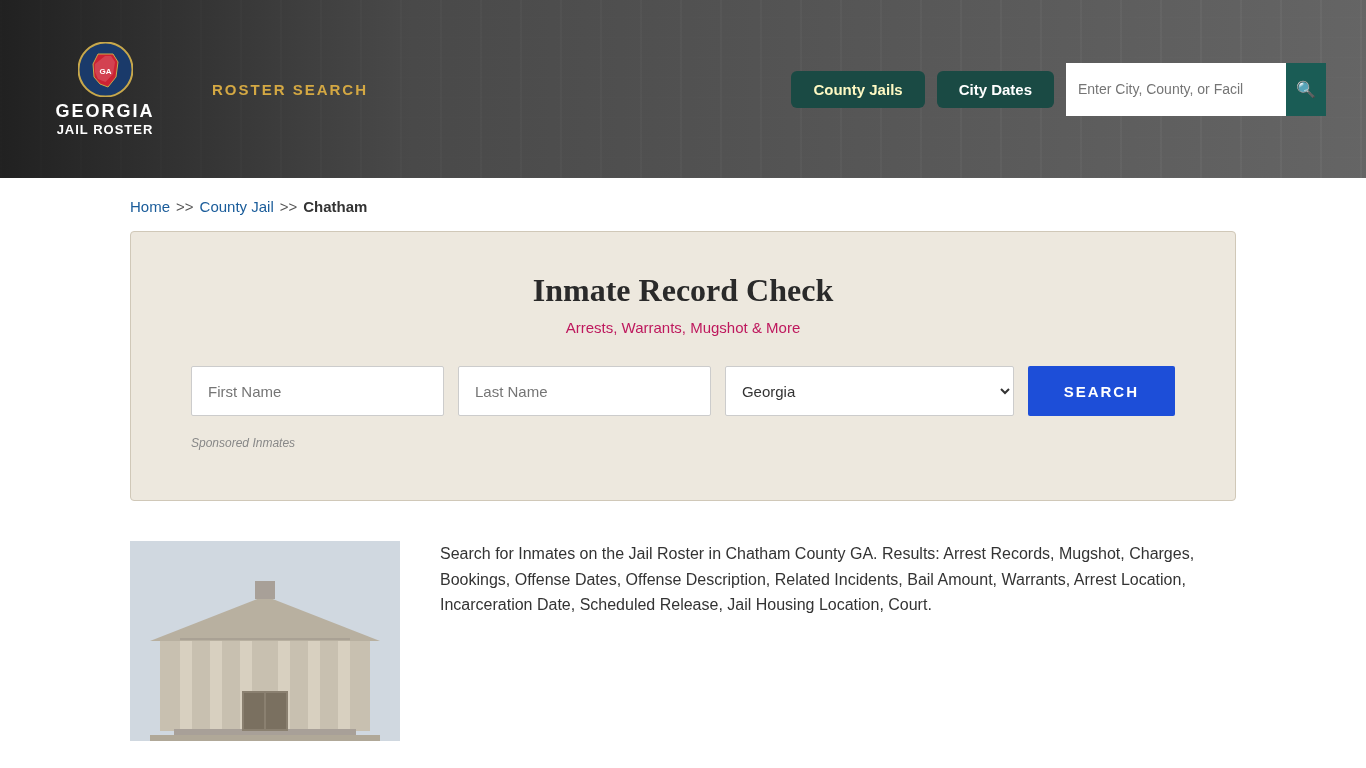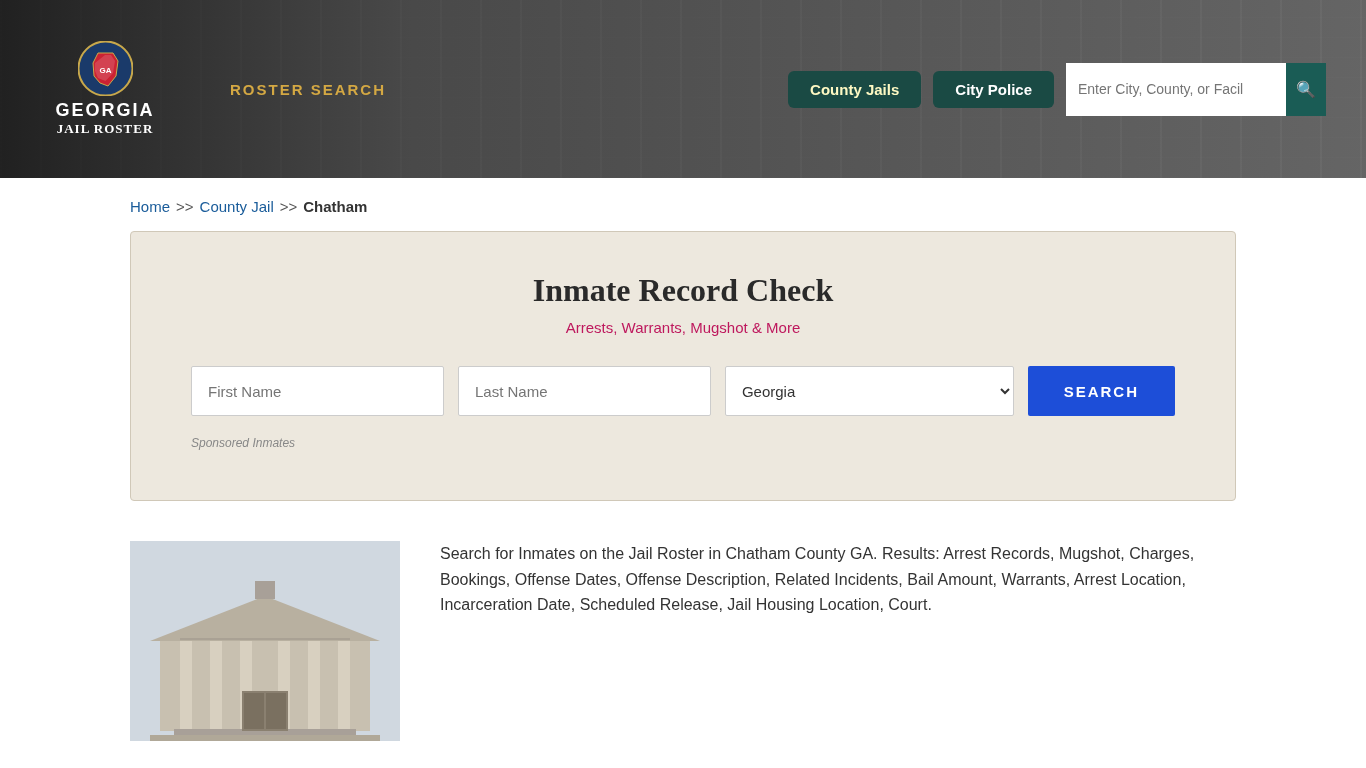--- a/index.html
+++ b/index.html
@@ -36,21 +36,21 @@
         );
       background-color: #6a6a6a;
     }
     .header-content {
       position: relative;
       z-index: 2;
       display: flex;
       align-items: center;
       height: 100%;
       padding: 0 40px;
-      gap: 40px;
+      gap: 22px;
     }
     .logo-block {
       display: flex;
       flex-direction: column;
       align-items: center;
       min-width: 130px;
     }
     .logo-icon {
       width: 55px;
       height: 55px;
@@ -60,21 +60,21 @@
       font-size: 18px;
       font-weight: bold;
       letter-spacing: 2px;
       font-family: Arial, sans-serif;
       margin-top: 4px;
     }
     .logo-text-sub {
       color: #fff;
       font-size: 13px;
       letter-spacing: 1px;
-      font-family: Liberation Serif, serif;
+      font-family: Liberation Sans, sans-serif;
       font-weight: bold;
     }
     .nav-roster {
       color: #d4a843;
       font-family: Arial, sans-serif;
       font-size: 15px;
       letter-spacing: 2px;
       font-weight: bold;
       text-transform: uppercase;
       margin-left: 20px;
@@ -279,21 +279,21 @@
         <text x="27.5" y="32" text-anchor="middle" fill="#fff" font-size="8" font-family="Arial" font-weight="bold">GA</text>
       </svg>
       <div class="logo-text-georgia">GEORGIA</div>
       <div class="logo-text-sub">JAIL ROSTER</div>
     </div>
 
     <div class="nav-roster">ROSTER SEARCH</div>
 
     <div class="header-right">
       <button class="nav-btn nav-btn-county">County Jails</button>
-      <button class="nav-btn nav-btn-city">City Police</button>
+      <button class="nav-btn nav-btn-city">City Dates</button>
       <div class="search-bar">
         <input class="search-input-header" type="text" placeholder="Enter City, County, or Facil" style="">
         <button class="search-btn-header">
           <span>🔍</span>
         </button>
       </div>
     </div>
   </div>
 </div>
 

